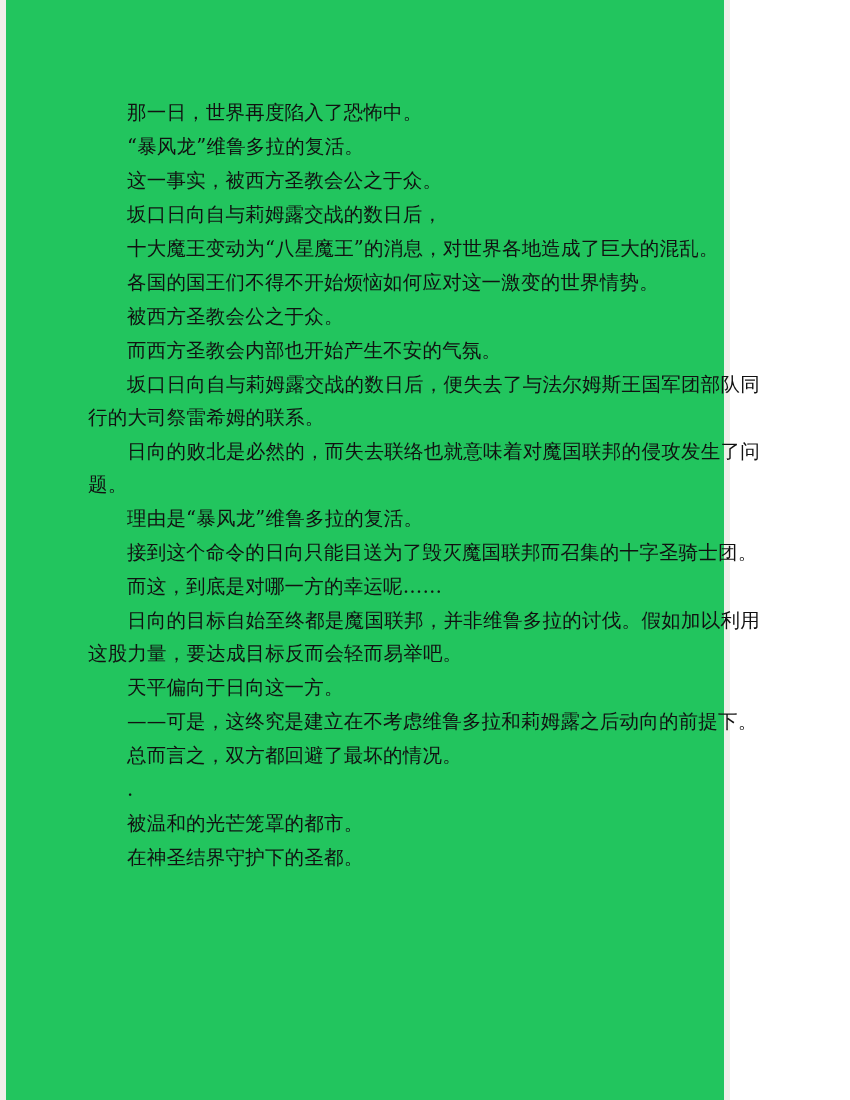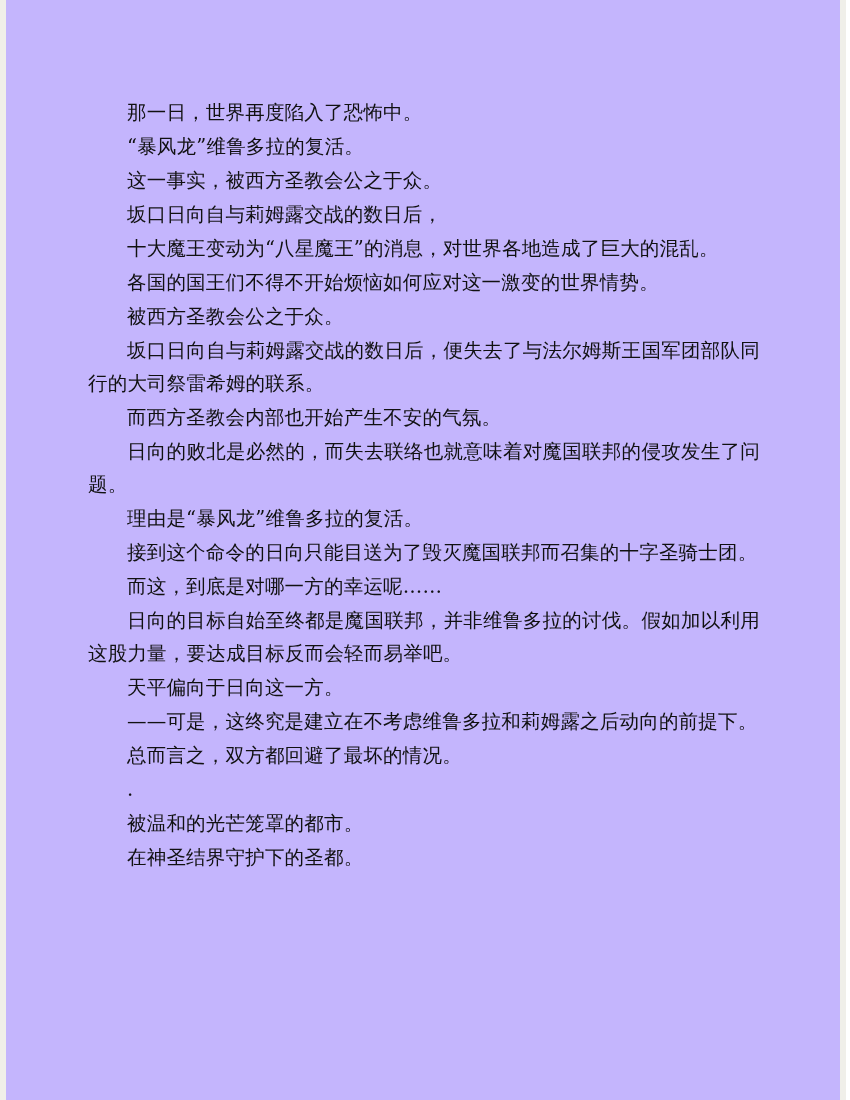--- a/index.html
+++ b/index.html
@@ -9,23 +9,23 @@
   body {
     width: 850px;
     height: 1100px;
     background: #ffffff;
     font-family: "DejaVu Serif", "Liberation Serif", serif;
     color: #1a1a1a;
     overflow: hidden;
   }
   .page {
     position: relative;
-    width: 846px;
+    width: 730px;
     height: 1100px;
-    background: #c4b5fd;
+    background: #22c55e;
     box-sizing: border-box;
   }
   .page-frame {
     position: absolute;
     left: 0;
     top: 0;
     right: 0;
     bottom: 0;
     border-left: 6px solid #f0efe9;
     border-right: 6px solid #f0efe9;
@@ -59,22 +59,22 @@
 <div class="page">
   <div class="page-frame"></div>
   <div class="content">
     <p class="para">那一日，世界再度陷入了恐怖中。</p>
     <p class="para">“暴风龙”维鲁多拉的复活。</p>
     <p class="para">这一事实，被西方圣教会公之于众。</p>
     <p class="para">坂口日向自与莉姆露交战的数日后，</p>
     <p class="para">十大魔王变动为“八星魔王”的消息，对世界各地造成了巨大的混乱。</p>
     <p class="para">各国的国王们不得不开始烦恼如何应对这一激变的世界情势。</p>
     <p class="para">被西方圣教会公之于众。</p>
+    <p class="para">而西方圣教会内部也开始产生不安的气氛。</p>
     <p class="para">坂口日向自与莉姆露交战的数日后，便失去了与法尔姆斯王国军团部队同行的大司祭雷希姆的联系。</p>
-    <p class="para">而西方圣教会内部也开始产生不安的气氛。</p>
     <p class="para">日向的败北是必然的，而失去联络也就意味着对魔国联邦的侵攻发生了问题。</p>
     <p class="para">理由是“暴风龙”维鲁多拉的复活。</p>
     <p class="para">接到这个命令的日向只能目送为了毁灭魔国联邦而召集的十字圣骑士团。</p>
     <p class="para">而这，到底是对哪一方的幸运呢……</p>
     <p class="para">日向的目标自始至终都是魔国联邦，并非维鲁多拉的讨伐。假如加以利用这股力量，要达成目标反而会轻而易举吧。</p>
     <p class="para">天平偏向于日向这一方。</p>
     <p class="para">——可是，这终究是建立在不考虑维鲁多拉和莉姆露之后动向的前提下。</p>
     <p class="para">总而言之，双方都回避了最坏的情况。</p>
     <p class="para dot">.</p>
     <p class="para">被温和的光芒笼罩的都市。</p>

